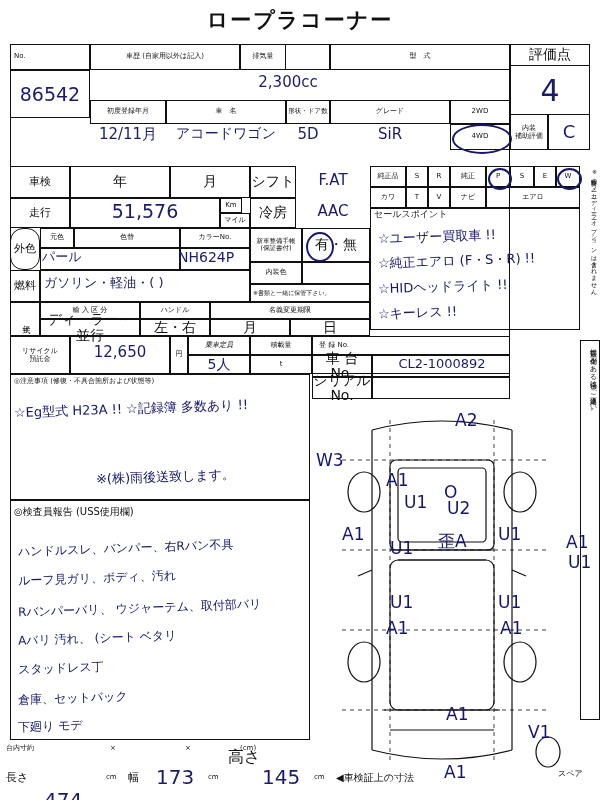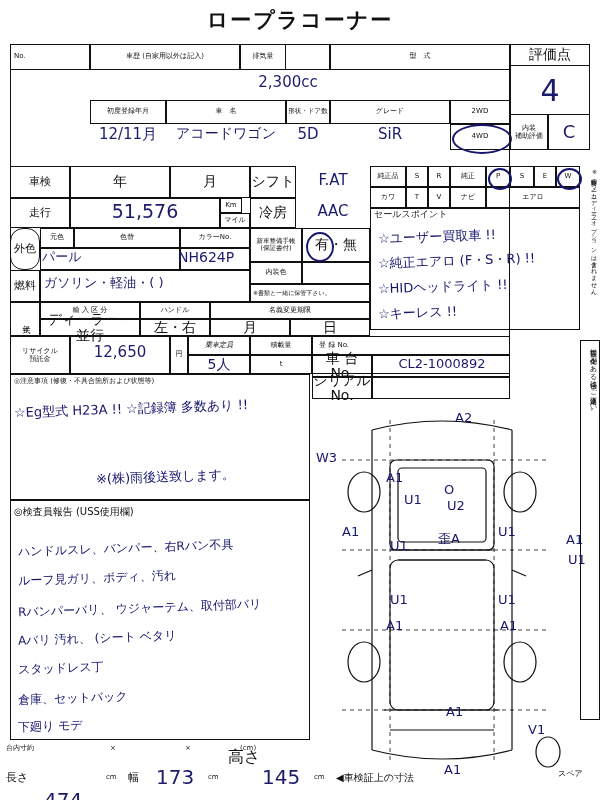--- a/index.html
+++ b/index.html
@@ -22,33 +22,34 @@
     font-family:"DejaVu Sans", sans-serif;
     transform:rotate(-2deg);
   }
   .ctr{display:flex;align-items:center;justify-content:center;text-align:center;}
   .vert{writing-mode:vertical-rl;text-orientation:upright;}
   .tiny{font-size:7px;}
   .sm{font-size:14px;}
   .md{font-size:11px;}
   .big{font-size:15px;}
   .huge{font-size:19px;}
-  .scribble{position:absolute;color:#16166e;font-size:13px;white-space:nowrap;}
+  .scribble{position:absolute;color:#16166e;font-size:17px;white-space:nowrap;}
   svg{display:block;}
 </style>
 </head>
 <body>
 
 <div class="sheet">
 
   <div class="title">ロープラコーナー</div>
 
   <div class="b" style="left:10px;top:44px;width:500px;height:330px;"></div>
 
   <div class="b t ctr tiny" style="left:10px;top:44px;width:80px;height:26px;justify-content:flex-start;padding-left:3px;">No.</div>
+  <div class="b t ctr huge hw" style="left:10px;top:70px;width:80px;height:48px;">86542</div>
 
   <div class="b t ctr tiny" style="left:90px;top:44px;width:150px;height:26px;">車歴 (自家用以外は記入)</div>
   <div class="b t ctr tiny" style="left:240px;top:44px;width:46px;height:26px;">排気量</div>
   <div class="b" style="left:286px;top:44px;width:44px;height:26px;border-left:none;"></div>
   <div class="t big hw" style="left:240px;top:74px;width:96px;height:22px;text-align:center;">2,300cc</div>
   <div class="b t ctr tiny" style="left:330px;top:44px;width:180px;height:26px;">型　式</div>
 
   <div class="b t ctr tiny" style="left:90px;top:100px;width:76px;height:24px;">初度登録年月</div>
   <div class="t big hw" style="left:90px;top:126px;width:76px;height:24px;text-align:center;">12/11月</div>
   <div class="b t ctr tiny" style="left:166px;top:100px;width:120px;height:24px;">車　名</div>

